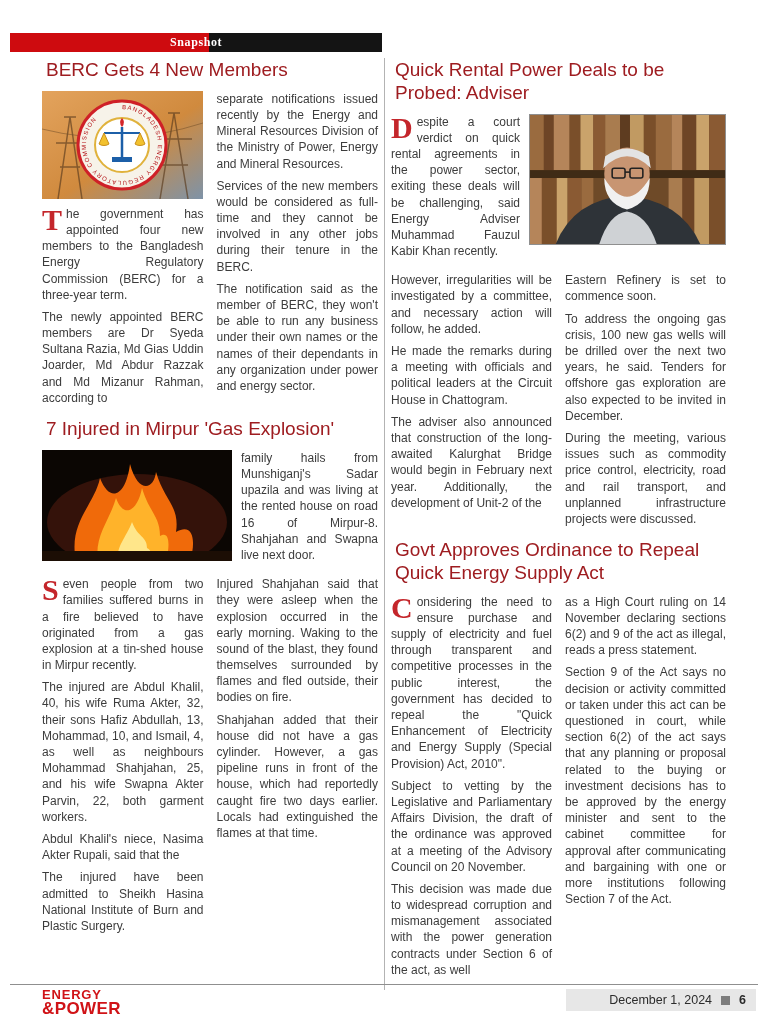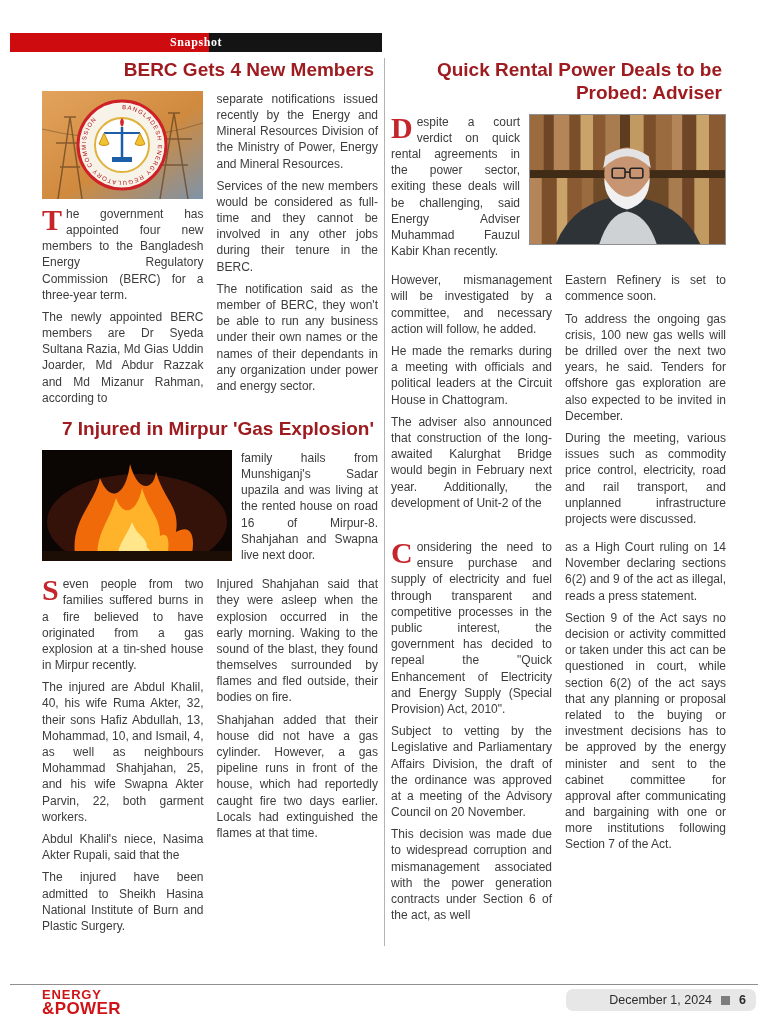--- a/index.html
+++ b/index.html
@@ -21,22 +21,22 @@
   }
   
   .content { position:absolute; top:58px; left:42px; width:684px; }
   .halves { display:flex; align-items:stretch; }
   .half { width:336px; }
   .half.right { width:335px; }
   .vsep { width:13px; position:relative; }
   .vsep::after { content:""; position:absolute; left:6px; top:0; bottom:0; width:1px; background:#b3b3b3; }
   .article { margin-bottom:12px; }
   .article-title {
-    color:#9e1c20; font-weight:bold; font-size:19px; line-height:1.2;
-    text-align:right; margin:1px 4px 9px;
+    color:#9e1c20; font-weight:normal; font-size:19px; line-height:1.2;
+    text-align:left; margin:1px 4px 9px;
   }
   .cols { display:flex; gap:13px; }
   .acol { flex:1; min-width:0; }
   p.body { font-size:12px; line-height:1.35; text-align:justify; margin-bottom:6px; color:#3c3c3c; }
   .acol p.body:last-child { margin-bottom:0; }
   .dropcap {
     float:left; font-family:"Liberation Serif", serif; font-weight:bold;
     font-size:30px; line-height:25px; color:#c4262b; padding:1px 4px 0 0;
   }
   
@@ -49,21 +49,21 @@
   figure svg { display:block; width:100%; height:100%; }
   
   .footer-rule { position:absolute; left:10px; right:10px; top:984px; height:1px; background:#8f8f8f; }
   .footer { position:absolute; left:42px; right:12px; top:989px; display:flex; justify-content:space-between; align-items:flex-start; }
   .ep-logo { color:#d01317; font-weight:bold; line-height:0.95; }
   .ep-logo .l1 { font-size:13px; letter-spacing:0.8px; }
   .ep-logo .l2 { font-size:17px; letter-spacing:0.4px; }
   .footer-right {
     display:flex; align-items:center; gap:9px;
     background:#e7e7e7; padding:4px 10px 4px 16px; min-width:190px; justify-content:flex-end;
-    font-size:12.5px; color:#2c2c2c;border-radius:7px;
+    font-size:12.5px; color:#2c2c2c;
   }
   .page-square { width:9px; height:9px; background:#7d7d7d; display:inline-block; }
   .page-num { font-weight:bold; color:#2c2c2c; }
 </style>
 </head>
 <body>
 
 <div class="page">
 
   <div class="topbar">
@@ -205,33 +205,34 @@
                 <g fill="none" stroke="#222222" stroke-width="1.6">
                   <rect x="83" y="54" width="13" height="10" rx="2"></rect>
                   <rect x="101" y="54" width="13" height="10" rx="2"></rect>
                   <line x1="96" y1="58" x2="101" y2="58"></line>
                 </g>
               </svg>
             </figure>
           </div>
           <div class="cols">
             <div class="acol">
-              <p class="body">However, mismanagement will be investigated by a committee, and necessary action will follow, he added.</p>
+              <p class="body">However, irregularities will be investigated by a committee, and necessary action will follow, he added.</p>
               <p class="body">He made the remarks during a meeting with officials and political leaders at the Circuit House in Chattogram.</p>
               <p class="body">The adviser also announced that construction of the long-awaited Kalurghat Bridge would begin in February next year. Additionally, the development of Unit-2 of the</p>
             </div>
             <div class="acol">
               <p class="body">Eastern Refinery is set to commence soon.</p>
               <p class="body">To address the ongoing gas crisis, 100 new gas wells will be drilled over the next two years, he said. Tenders for offshore gas exploration are also expected to be invited in December.</p>
               <p class="body">During the meeting, various issues such as commodity price control, electricity, road and rail transport, and unplanned infrastructure projects were discussed.</p>
             </div>
           </div>
         </section>
 
         <section class="article">
+          <h2 class="article-title">Govt Approves Ordinance to Repeal Quick Energy Supply Act</h2>
           <div class="cols">
             <div class="acol">
               <p class="body"><span class="dropcap">C</span><span>onsidering the need to ensure purchase and supply of electricity and fuel through transparent and competitive processes in the public interest, the government has decided to repeal the "Quick Enhancement of Electricity and Energy Supply (Special Provision) Act, 2010".</span></p>
               <p class="body">Subject to vetting by the Legislative and Parliamentary Affairs Division, the draft of the ordinance was approved at a meeting of the Advisory Council on 20 November.</p>
               <p class="body">This decision was made due to widespread corruption and mismanagement associated with the power generation contracts under Section 6 of the act, as well</p>
             </div>
             <div class="acol">
               <p class="body">as a High Court ruling on 14 November declaring sections 6(2) and 9 of the act as illegal, reads a press statement.</p>
               <p class="body">Section 9 of the Act says no decision or activity committed or taken under this act can be questioned in court, while section 6(2) of the act says that any planning or proposal related to the buying or investment decisions has to be approved by the energy minister and sent to the cabinet committee for approval after communicating and bargaining with one or more institutions following Section 7 of the Act.</p>
             </div>

